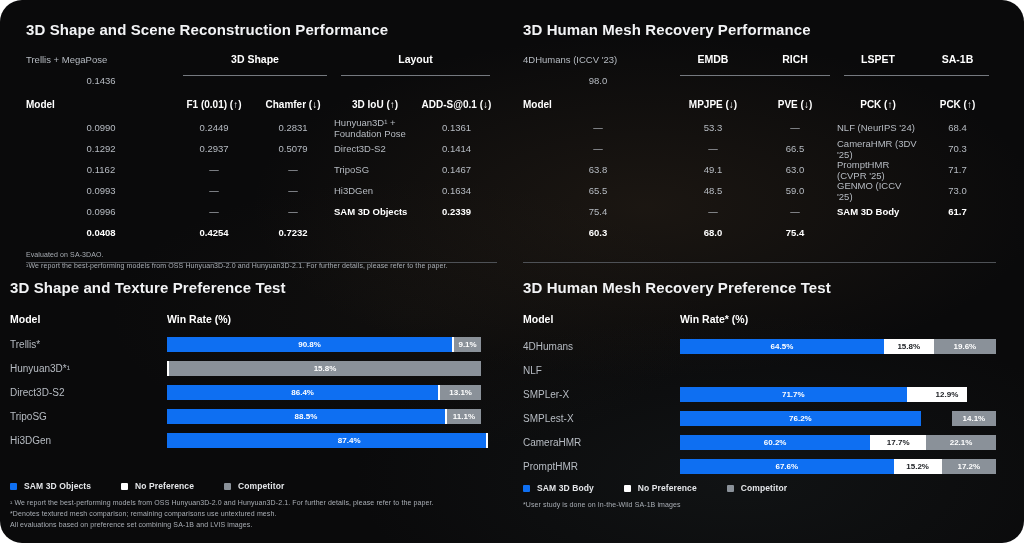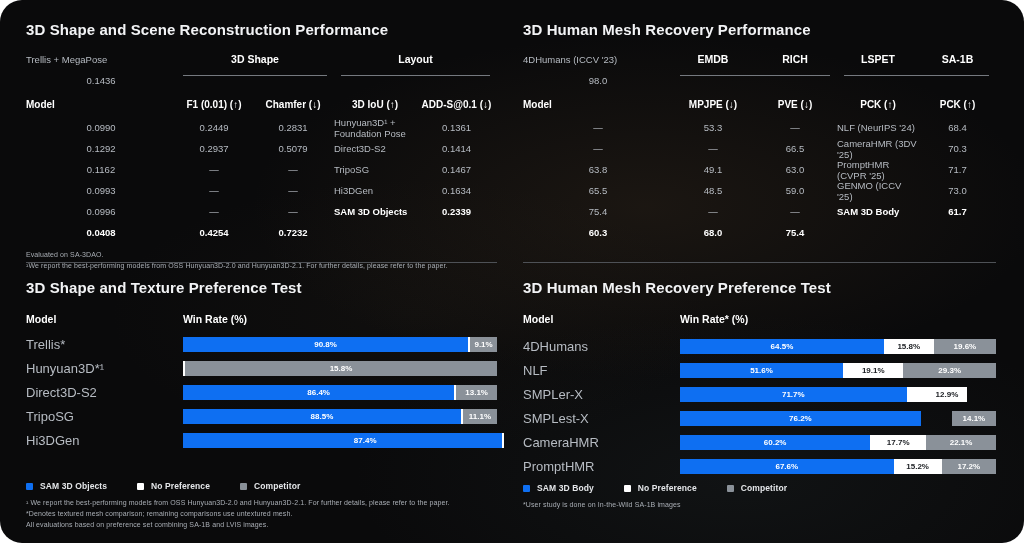--- a/index.html
+++ b/index.html
@@ -7,21 +7,21 @@
        -webkit-font-smoothing:antialiased;}
   .card{position:absolute;inset:0;border-radius:22px;overflow:hidden;
     background:
       radial-gradient(55% 45% at 63% 38%, rgba(88,66,42,0.22), rgba(0,0,0,0) 70%),
       radial-gradient(42% 36% at 40% 58%, rgba(70,58,40,0.10), rgba(0,0,0,0) 70%),
       radial-gradient(52% 42% at 72% 88%, rgba(52,66,68,0.16), rgba(0,0,0,0) 72%),
       #0a0a0b;}
   .section{position:absolute;}
   .sec-tl{left:26px;top:21px;width:471px;}
   .sec-tr{left:523px;top:21px;width:473px;}
-  .sec-bl{left:26px;top:279px;width:471px;}
+  .sec-bl{left:10px;top:279px;width:471px;}
   .sec-br{left:523px;top:279px;width:473px;}
   .divider{position:absolute;height:1px;background:#4e5156;top:262px;}
   .div-l{left:26px;width:471px;}
   .div-r{left:523px;width:473px;}
   .sec-title{margin:0;font-size:15px;font-weight:700;color:#f2f3f5;letter-spacing:.1px;line-height:18px;}
   
   .t-grid{display:grid;grid-template-columns:var(--cols);margin-top:10px;}
   .t-top{height:16px;display:flex;align-items:flex-end;justify-content:center;
          font-size:10.5px;font-weight:700;color:#ffffff;grid-row:1;}
   .t-underline{grid-row:2;height:1px;background:#75797f;margin:5px 7px 0 7px;}
@@ -32,21 +32,21 @@
           font-size:9.5px;color:#b7bcc3;}
   .t-cell.model{justify-content:flex-start;}
   .footnotes{margin-top:7px;}
   .footnote{font-size:7px;color:#a9aeb5;line-height:1.55;letter-spacing:.1px;}
   
   .chart-head{display:grid;grid-template-columns:157px 1fr;margin-top:16px;}
   .chart-head .h{font-size:10.5px;font-weight:700;color:#ffffff;}
   .bars{margin-top:12px;}
   .sec-br .bars{margin-top:14px;}
   .bar-row{display:grid;grid-template-columns:157px 1fr;height:15px;margin-bottom:9px;align-items:center;}
-  .bar-label{font-size:13px;color:#b7bcc3;}
+  .bar-label{font-size:10px;color:#b7bcc3;}
   .bar-track{display:flex;height:15px;width:100%;}
   .seg{display:flex;align-items:center;justify-content:center;overflow:hidden;
        font-size:8px;font-weight:700;white-space:nowrap;}
   .legend{display:flex;align-items:center;gap:30px;}
   .sec-bl .legend{margin-top:33px;}
   .sec-br .legend{margin-top:9px;}
   .legend-item{display:flex;align-items:center;gap:7px;}
   .legend-swatch{width:7px;height:7px;border-radius:1px;display:inline-block;}
   .legend-label{font-size:8.5px;font-weight:700;color:#e4e6e9;letter-spacing:.1px;}
   .chart-foot{margin-top:7px;}
@@ -235,25 +235,20 @@
         <div class="bar-row">
           <div class="bar-label">4DHumans</div>
           <div class="bar-track">
             <div class="seg" style="background: rgb(14, 111, 242); color: rgb(255, 255, 255); flex: 0 0 64.5%;">64.5%</div>
             <div class="seg" style="background: rgb(255, 255, 255); color: rgb(26, 29, 33); flex: 0 0 15.8%; min-width: 2px;">15.8%</div>
             <div class="seg" style="background: rgb(138, 145, 153); color: rgb(255, 255, 255); flex: 1 1 auto;">19.6%</div>
           </div>
         </div>
         <div class="bar-row">
           <div class="bar-label">NLF</div>
-          <div class="bar-track">
-            <div class="seg" style="background: rgb(14, 111, 242); color: rgb(255, 255, 255); flex: 0 0 51.6%;">51.6%</div>
-            <div class="seg" style="background: rgb(255, 255, 255); color: rgb(26, 29, 33); flex: 0 0 19.1%; min-width: 2px;">19.1%</div>
-            <div class="seg" style="background: rgb(138, 145, 153); color: rgb(255, 255, 255); flex: 1 1 auto;">29.3%</div>
-          </div>
         </div>
         <div class="bar-row">
           <div class="bar-label">SMPLer-X</div>
           <div class="bar-track">
             <div class="seg" style="background: rgb(14, 111, 242); color: rgb(255, 255, 255); flex: 0 0 71.7%;">71.7%</div>
             <div class="seg" style="background: rgb(255, 255, 255); color: rgb(26, 29, 33); flex: 0 0 12.9%; min-width: 2px; padding-left: 20px;">12.9%</div>
             <div class="seg" style="background: rgb(138, 145, 153); color: rgb(255, 255, 255); flex: 1 1 auto; margin-top: 24px;">15.5%</div>
           </div>
         </div>
         <div class="bar-row">

